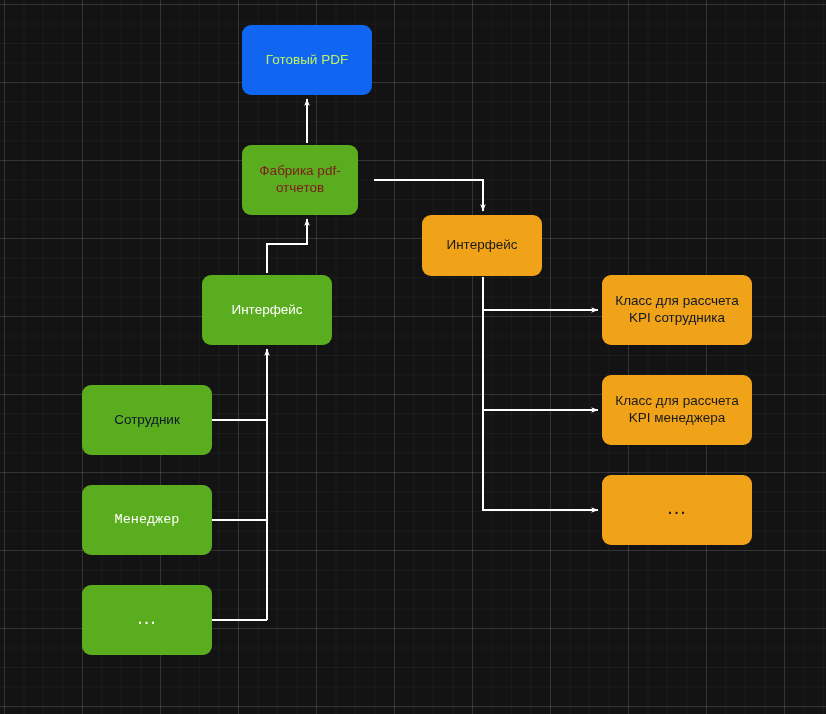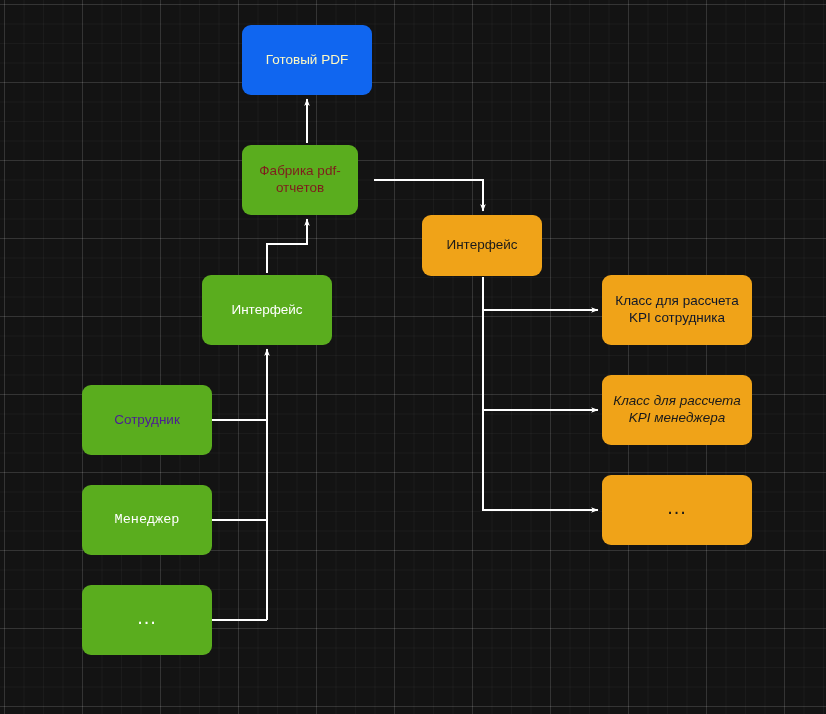--- a/index.html
+++ b/index.html
@@ -74,24 +74,24 @@
         <path d="M212,420 L267,420" fill="none" stroke="#ffffff" stroke-width="2"></path>
         <path d="M212,520 L267,520" fill="none" stroke="#ffffff" stroke-width="2"></path>
         <path d="M212,620 L267,620" fill="none" stroke="#ffffff" stroke-width="2"></path>
         <path d="M374,180 L483,180 L483,211" fill="none" stroke="#ffffff" stroke-width="2" marker-end="url(#arrowhead)"></path>
         <path d="M483,277 L483,310 L598,310" fill="none" stroke="#ffffff" stroke-width="2" marker-end="url(#arrowhead)"></path>
         <path d="M483,310 L483,410 L598,410" fill="none" stroke="#ffffff" stroke-width="2" marker-end="url(#arrowhead)"></path>
         <path d="M483,410 L483,510 L598,510" fill="none" stroke="#ffffff" stroke-width="2" marker-end="url(#arrowhead)"></path>
       </g>
   </svg>
   <div id="node-group">
-      <div class="node" style="left: 242px; top: 25px; width: 130px; height: 70px; background: rgb(16, 102, 240); color: #fef9c3;"><span>Готовый PDF</span></div>
+      <div class="node" style="left: 242px; top: 25px; width: 130px; height: 70px; background: rgb(16, 102, 240); color: #bef264;"><span>Готовый PDF</span></div>
       <div class="node" style="left: 242px; top: 145px; width: 116px; height: 70px; background: rgb(90, 173, 30); color: #7f1d1d;"><span>Фабрика pdf-отчетов</span></div>
       <div class="node" style="left: 202px; top: 275px; width: 130px; height: 70px; background: rgb(90, 173, 30); color: rgb(255, 255, 255);"><span>Интерфейс</span></div>
       <div class="node" style="left: 422px; top: 215px; width: 120px; height: 61px; background: rgb(240, 163, 24); color: rgb(26, 26, 26);"><span>Интерфейс</span></div>
-      <div class="node" style="left: 82px; top: 385px; width: 130px; height: 70px; background: rgb(90, 173, 30); color: #4c1d95;"><span>Сотрудник</span></div>
+      <div class="node" style="left: 82px; top: 385px; width: 130px; height: 70px; background: rgb(90, 173, 30); color: #0f172a;"><span>Сотрудник</span></div>
       <div class="node" style="left: 82px; top: 485px; width: 130px; height: 70px; background: rgb(90, 173, 30); color: rgb(255, 255, 255); font-family: Liberation Mono, monospace;"><span>Менеджер</span></div>
       <div class="node dots" style="left: 82px; top: 585px; width: 130px; height: 70px; background: rgb(90, 173, 30); color: rgb(255, 255, 255);"><span>...</span></div>
       <div class="node" style="left: 602px; top: 275px; width: 150px; height: 70px; background: rgb(240, 163, 24); color: #0f172a;"><span>Класс для рассчета KPI сотрудника</span></div>
-      <div class="node" style="left: 602px; top: 375px; width: 150px; height: 70px; background: rgb(240, 163, 24); color: rgb(26, 26, 26); font-style: italic;"><span>Класс для рассчета KPI менеджера</span></div>
+      <div class="node" style="left: 602px; top: 375px; width: 150px; height: 70px; background: rgb(240, 163, 24); color: rgb(26, 26, 26);"><span>Класс для рассчета KPI менеджера</span></div>
       <div class="node dots" style="left: 602px; top: 475px; width: 150px; height: 70px; background: rgb(240, 163, 24); color: rgb(26, 26, 26);"><span>...</span></div>
     </div>
 </div>
 
 </body></html>

